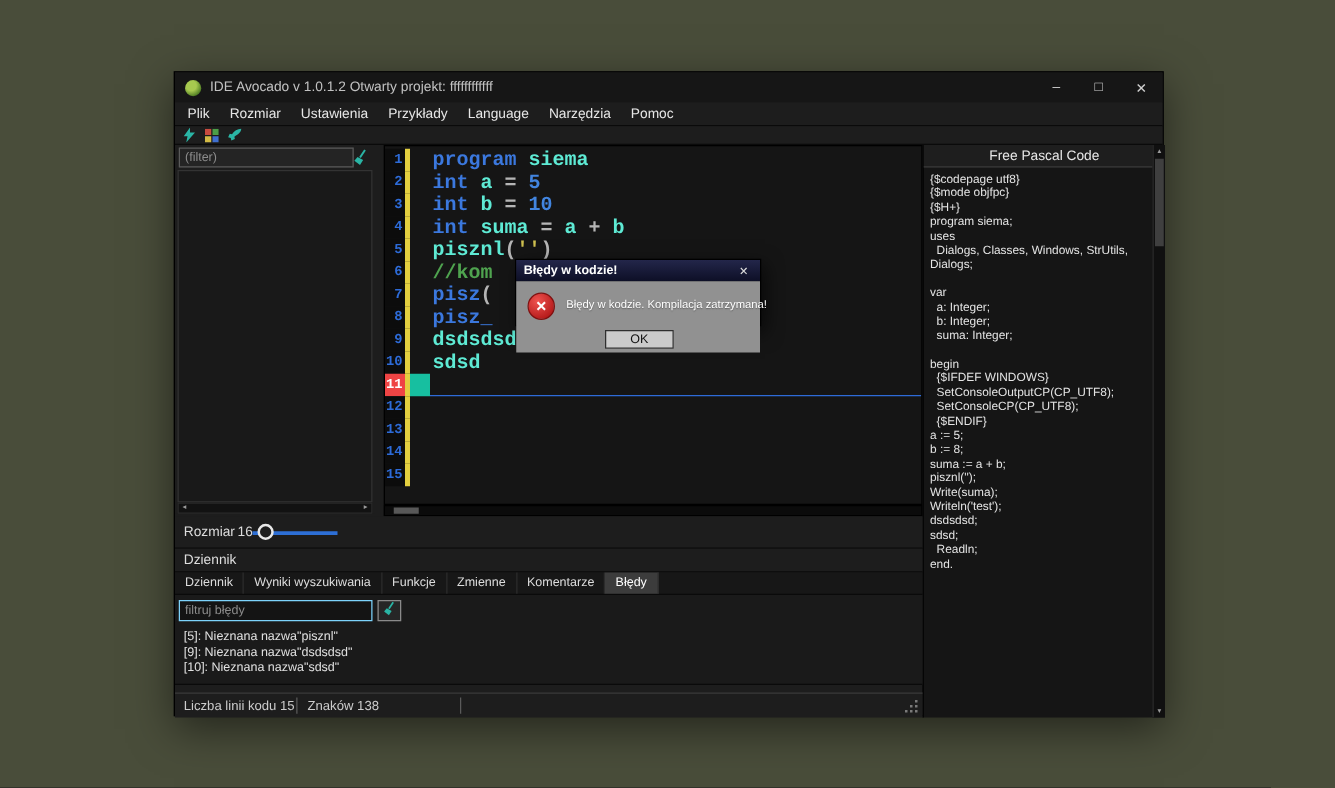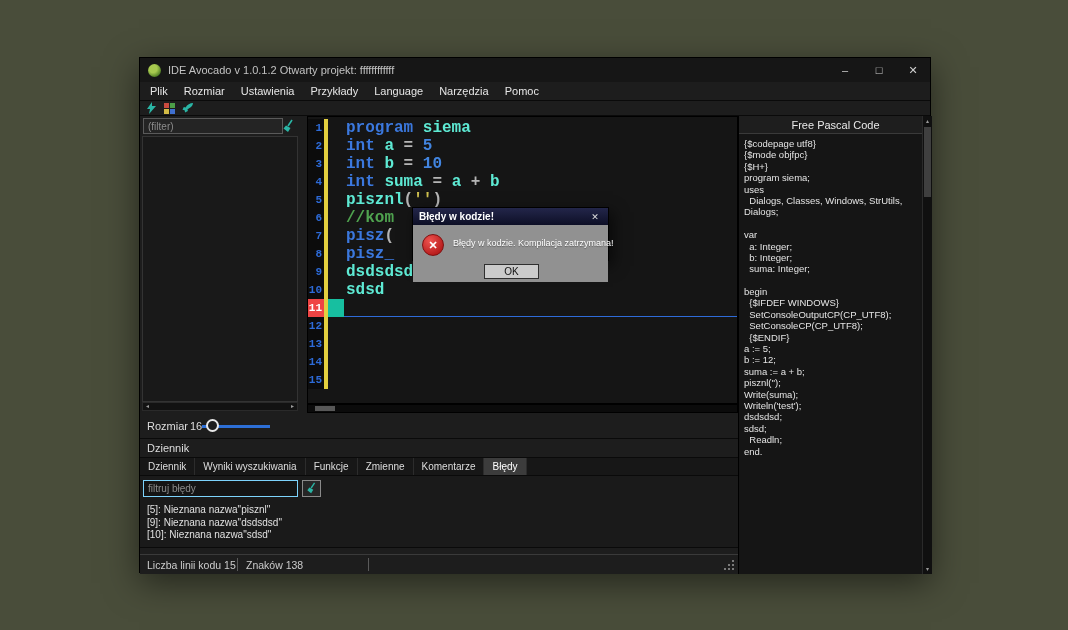--- a/index.html
+++ b/index.html
@@ -292,21 +292,21 @@
         <div class="rp-line">  a: Integer;</div>
         <div class="rp-line">  b: Integer;</div>
         <div class="rp-line">  suma: Integer;</div>
         <div class="rp-line">&nbsp;</div>
         <div class="rp-line">begin</div>
         <div class="rp-line">  {$IFDEF WINDOWS}</div>
         <div class="rp-line">  SetConsoleOutputCP(CP_UTF8);</div>
         <div class="rp-line">  SetConsoleCP(CP_UTF8);</div>
         <div class="rp-line">  {$ENDIF}</div>
         <div class="rp-line">a := 5;</div>
-        <div class="rp-line">b := 12;</div>
+        <div class="rp-line">b := 8;</div>
         <div class="rp-line">suma := a + b;</div>
         <div class="rp-line">pisznl('');</div>
         <div class="rp-line">Write(suma);</div>
         <div class="rp-line">Writeln('test');</div>
         <div class="rp-line">dsdsdsd;</div>
         <div class="rp-line">sdsd;</div>
         <div class="rp-line">  Readln;</div>
         <div class="rp-line">end.</div>
       </div>
     <div class="rp-scroll">

